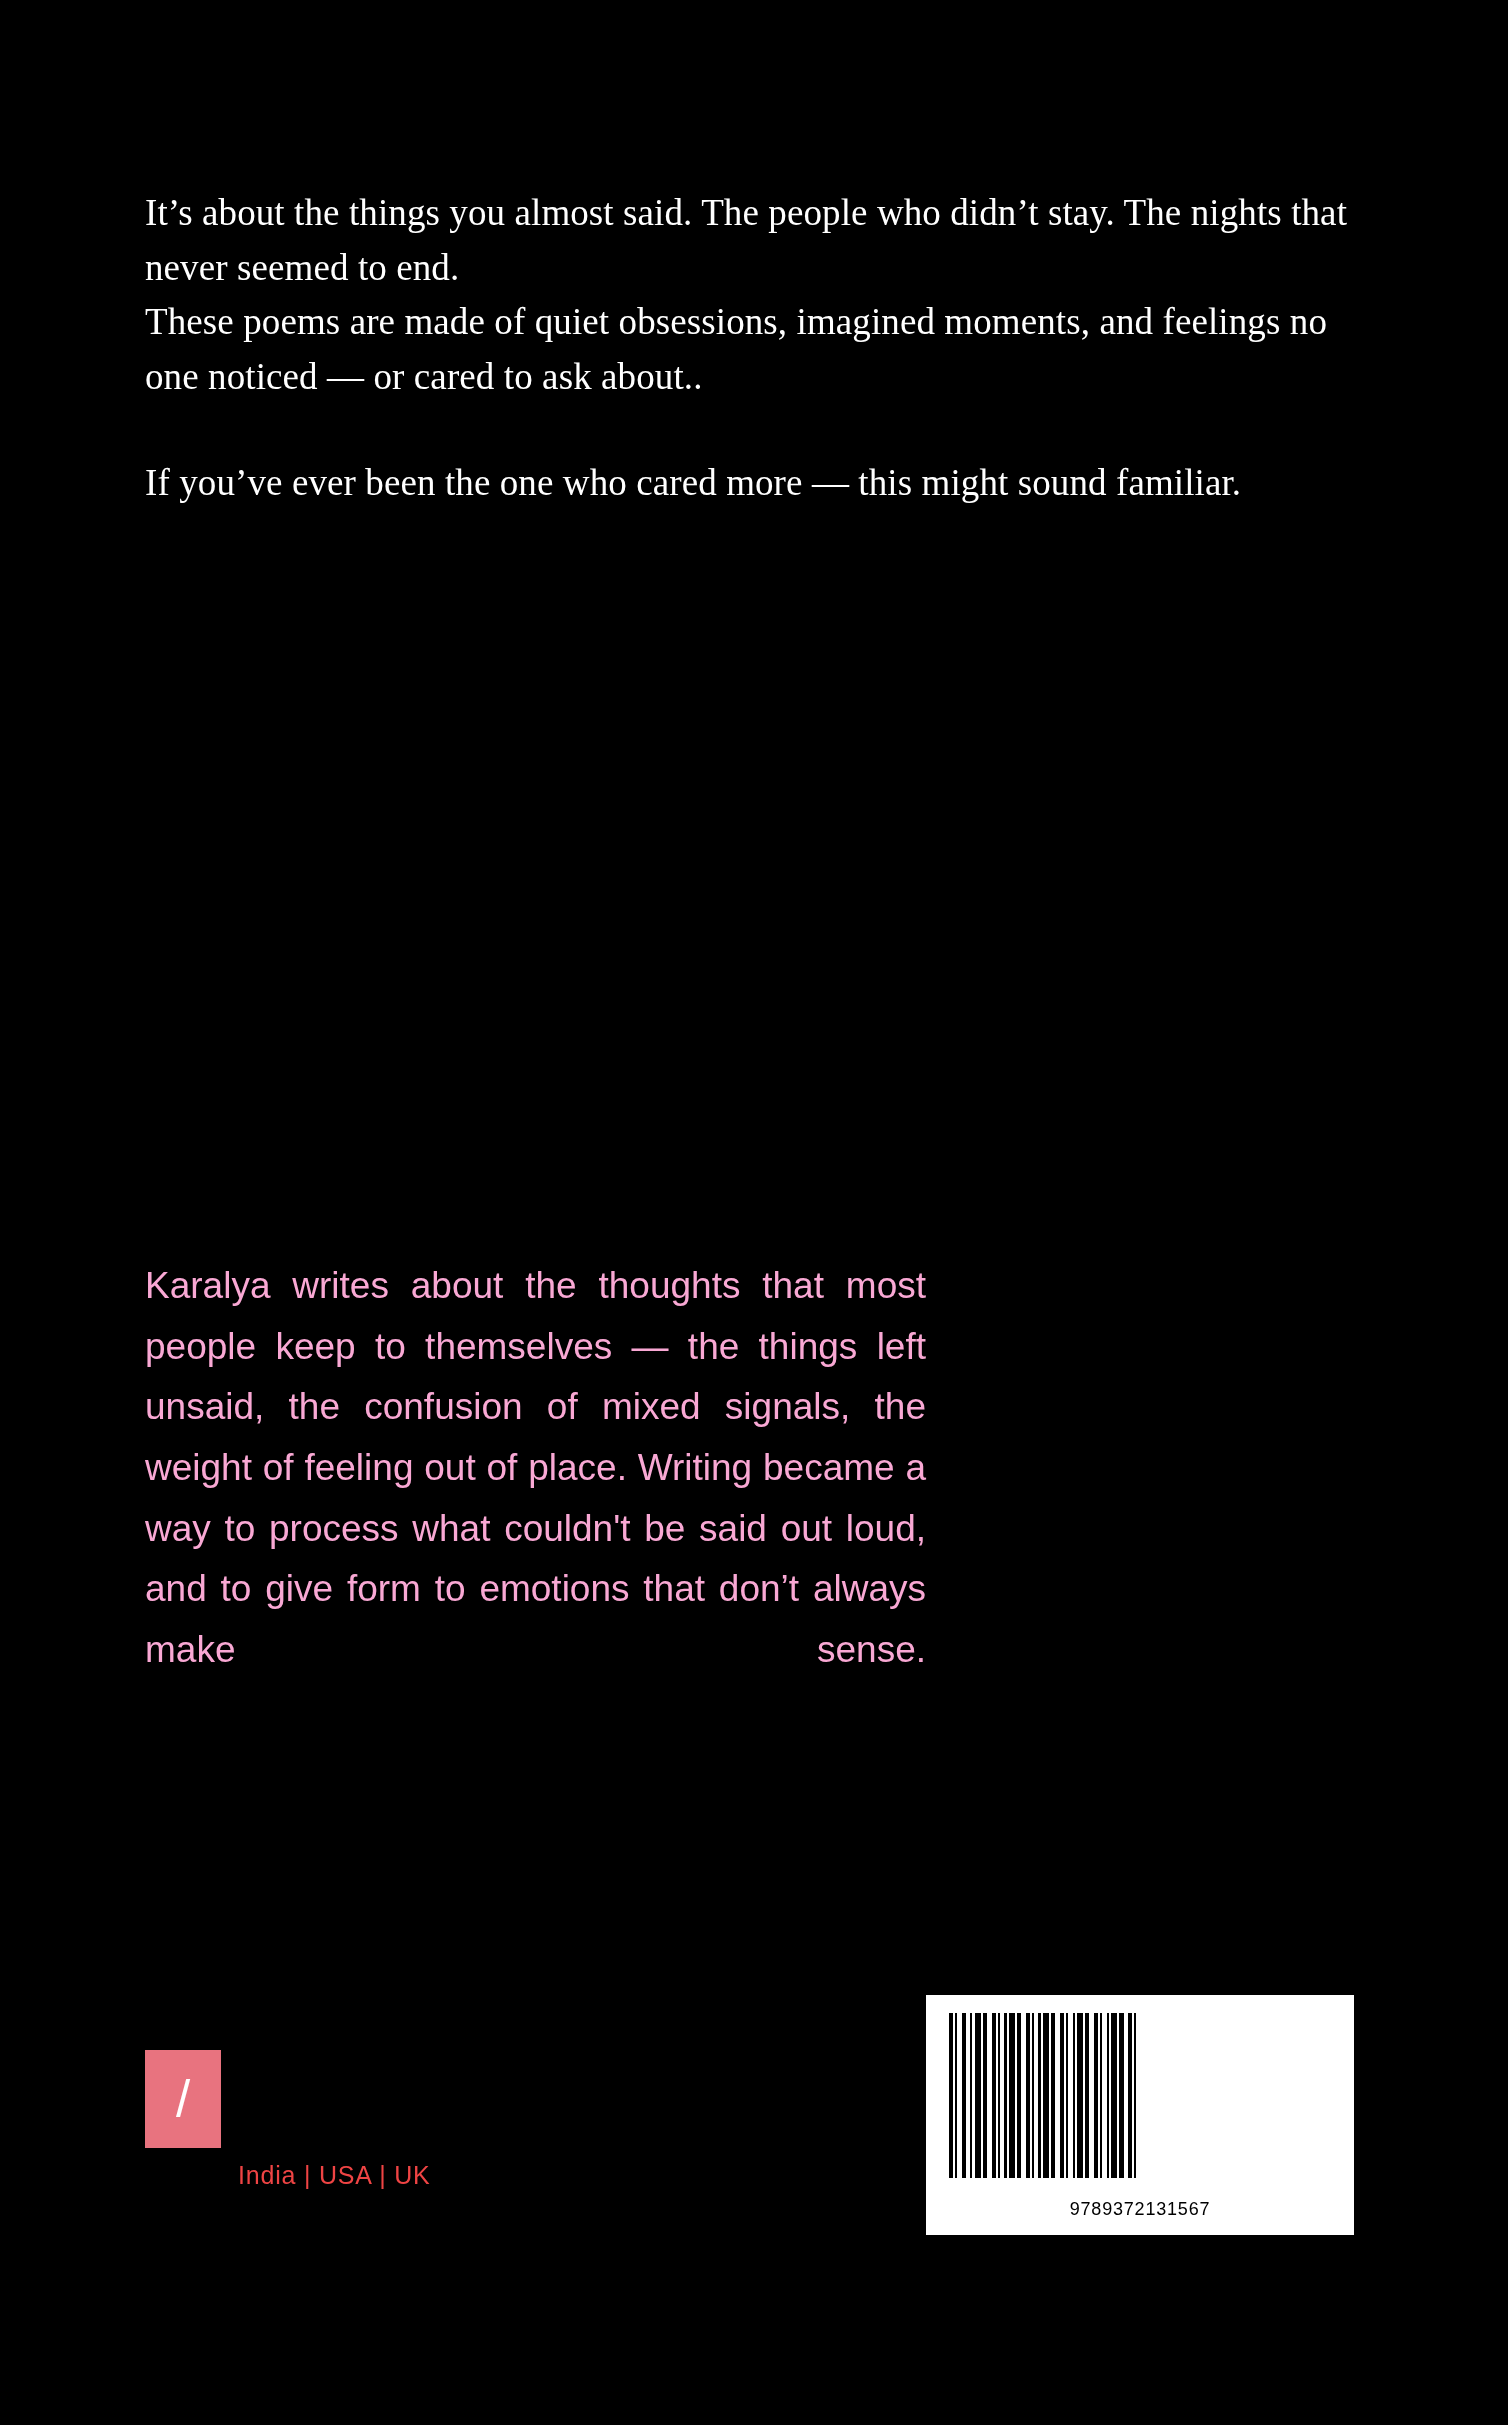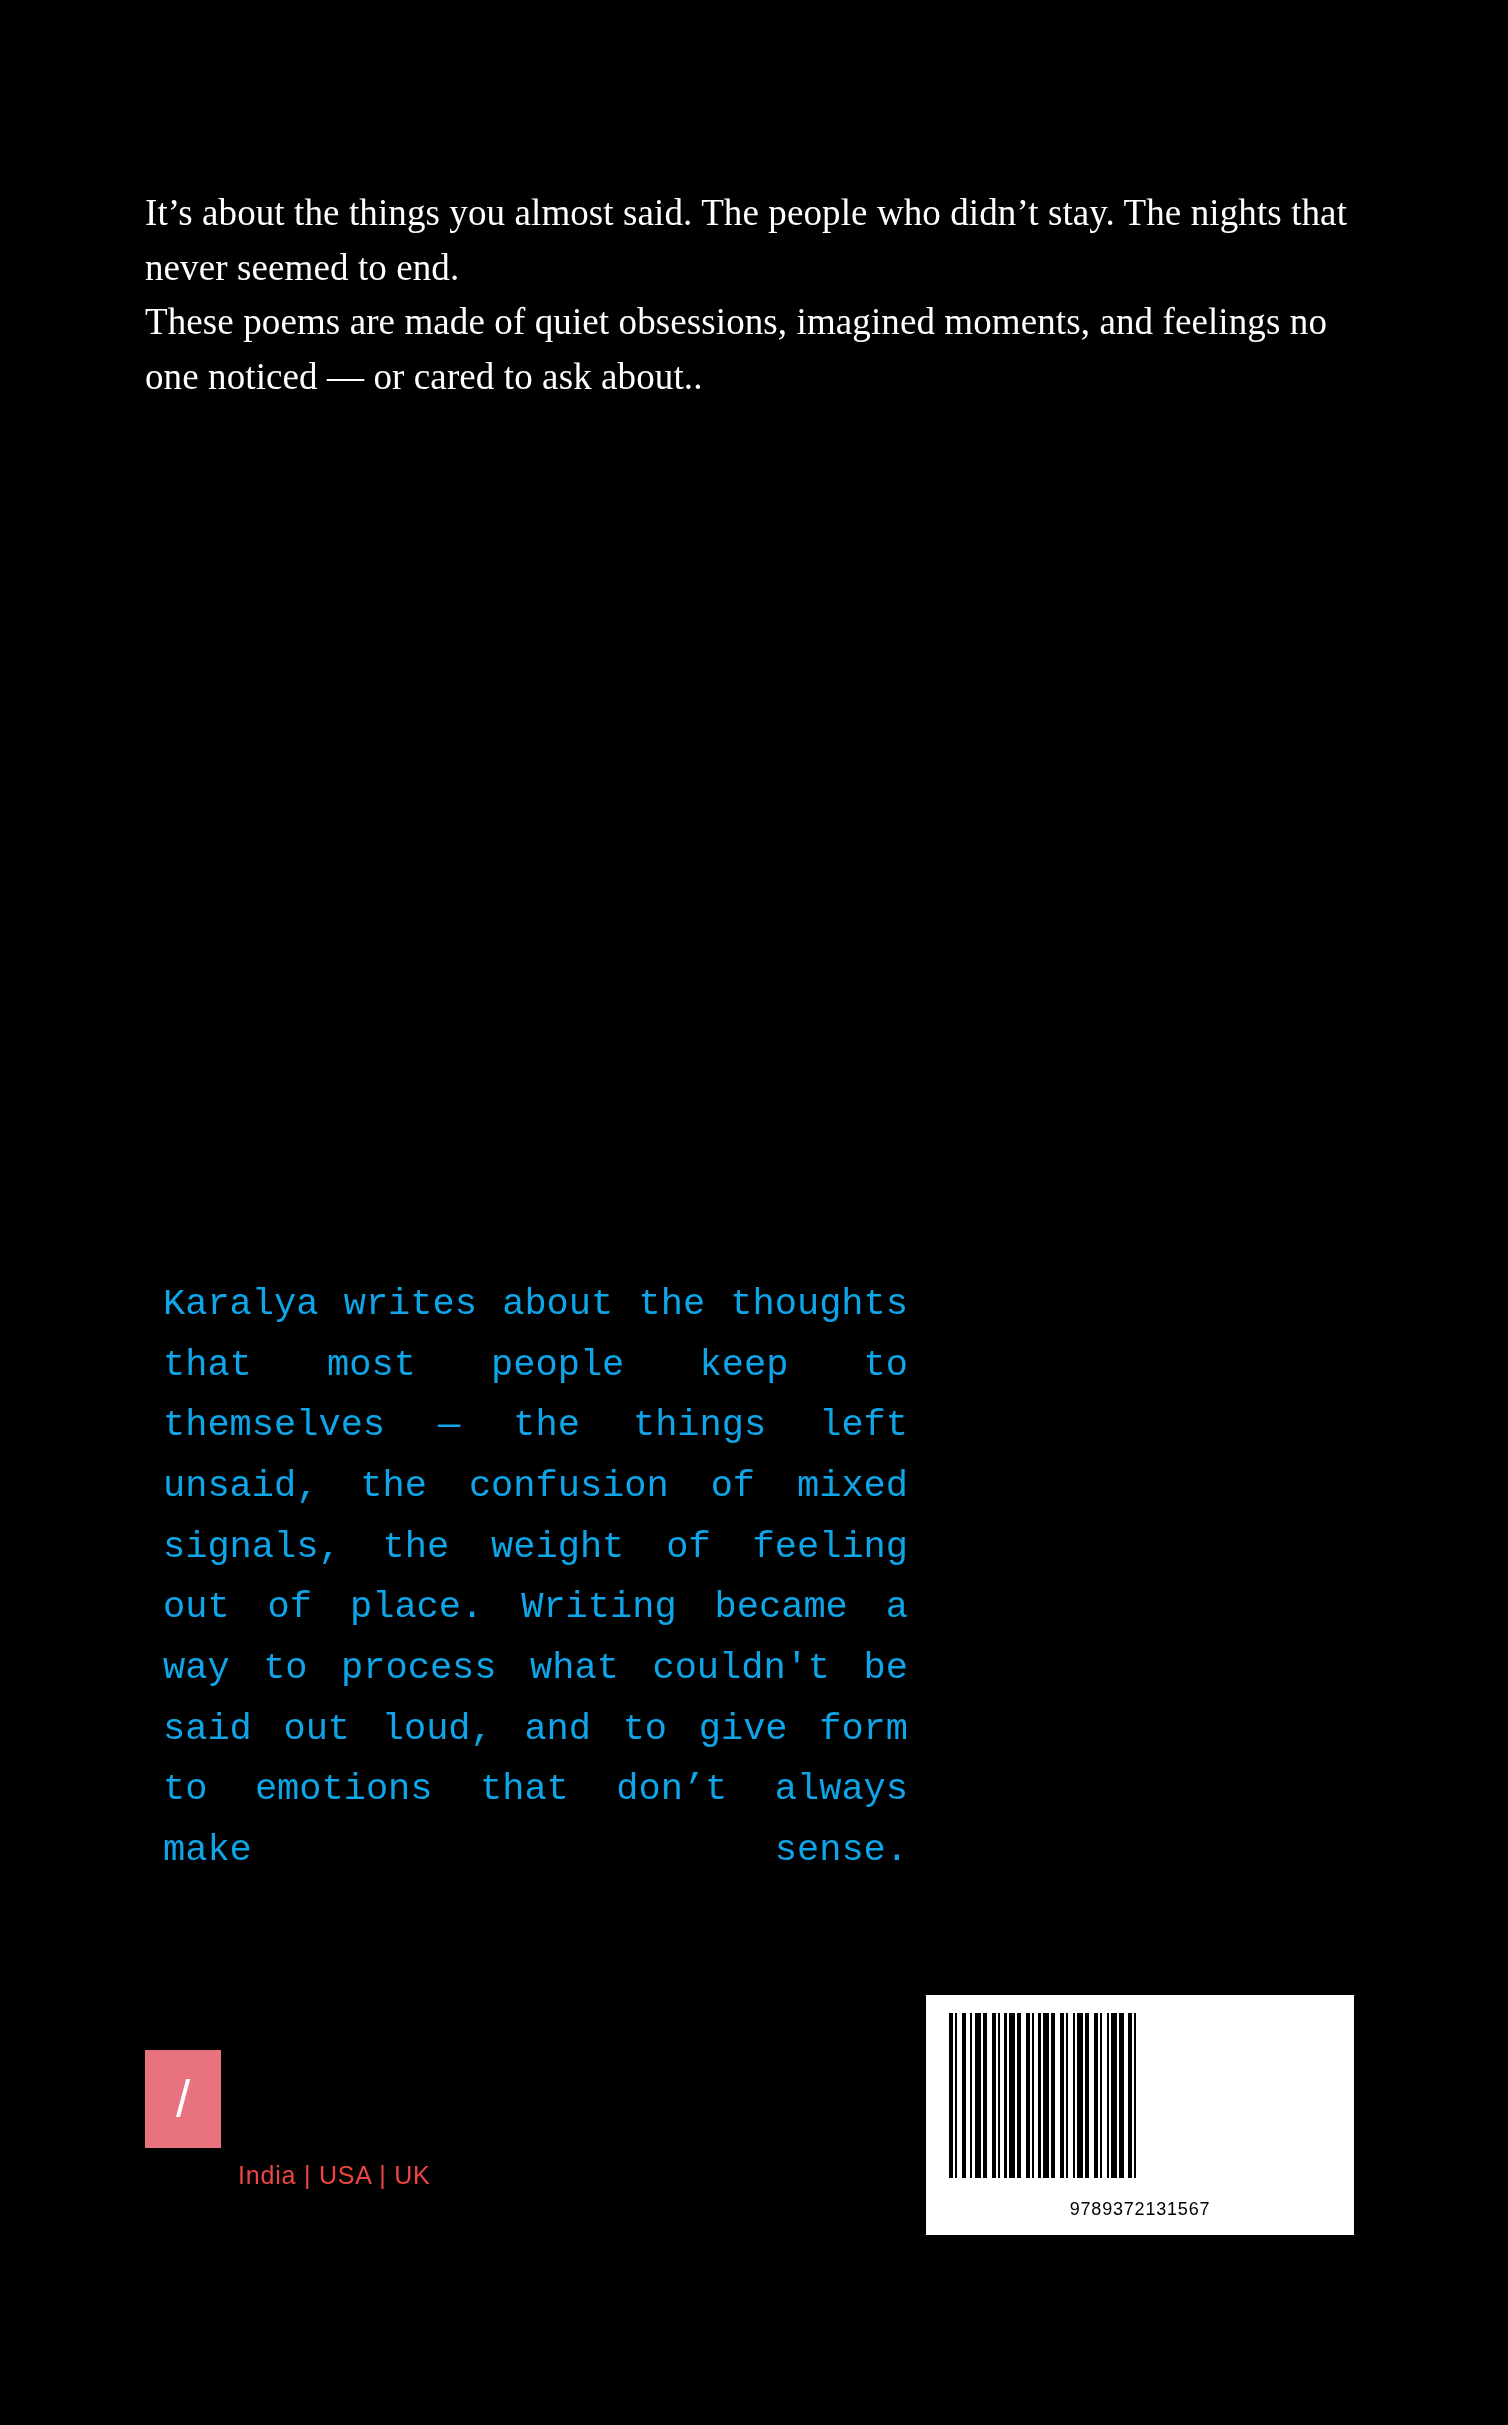--- a/index.html
+++ b/index.html
@@ -55,27 +55,27 @@
   }
 
   
   .bio {
     position: absolute;
     left: 145px;
     top: 1256px;
     width: 781px;
   }
   .bio p {
-    margin: 18px;
+    margin: 0;
     font-size: 37px;
     line-height: 1.64;
     text-align: justify;
     text-align-last: justify;
-    color: #0ea5e9;
-    font-family: Liberation Mono, monospace;
+    color: #f9a8d4;
+    font-family: Liberation Sans, sans-serif;
   }
 
   
   .publisher {
     position: absolute;
     left: 145px;
     top: 2050px;
     width: 430px;
   }
   .logo-row {
@@ -159,20 +159,21 @@
 
 <div class="page">
 
   <div class="blurb">
     <p>
       <br>
       <span>It’s about the things you almost said. The people who didn’t stay. The nights that never seemed to end.</span><br>
       <span>These poems are made of quiet obsessions, imagined moments, and feelings no one noticed — or cared to ask about..</span>
     </p>
     <div class="para-gap"></div>
+    <p>If you’ve ever been the one who cared more — this might sound familiar.</p>
   </div>
 
 
   <div class="bio">
     <p>Karalya writes about the thoughts that most people keep to themselves — the things left unsaid, the confusion of mixed signals, the weight of feeling out of place. Writing became a way to process what couldn't be said out loud, and to give form to emotions that don’t always make sense.</p>
   </div>
 
   <div class="publisher">
     <div class="logo-row">
       <div class="logo-mark">

